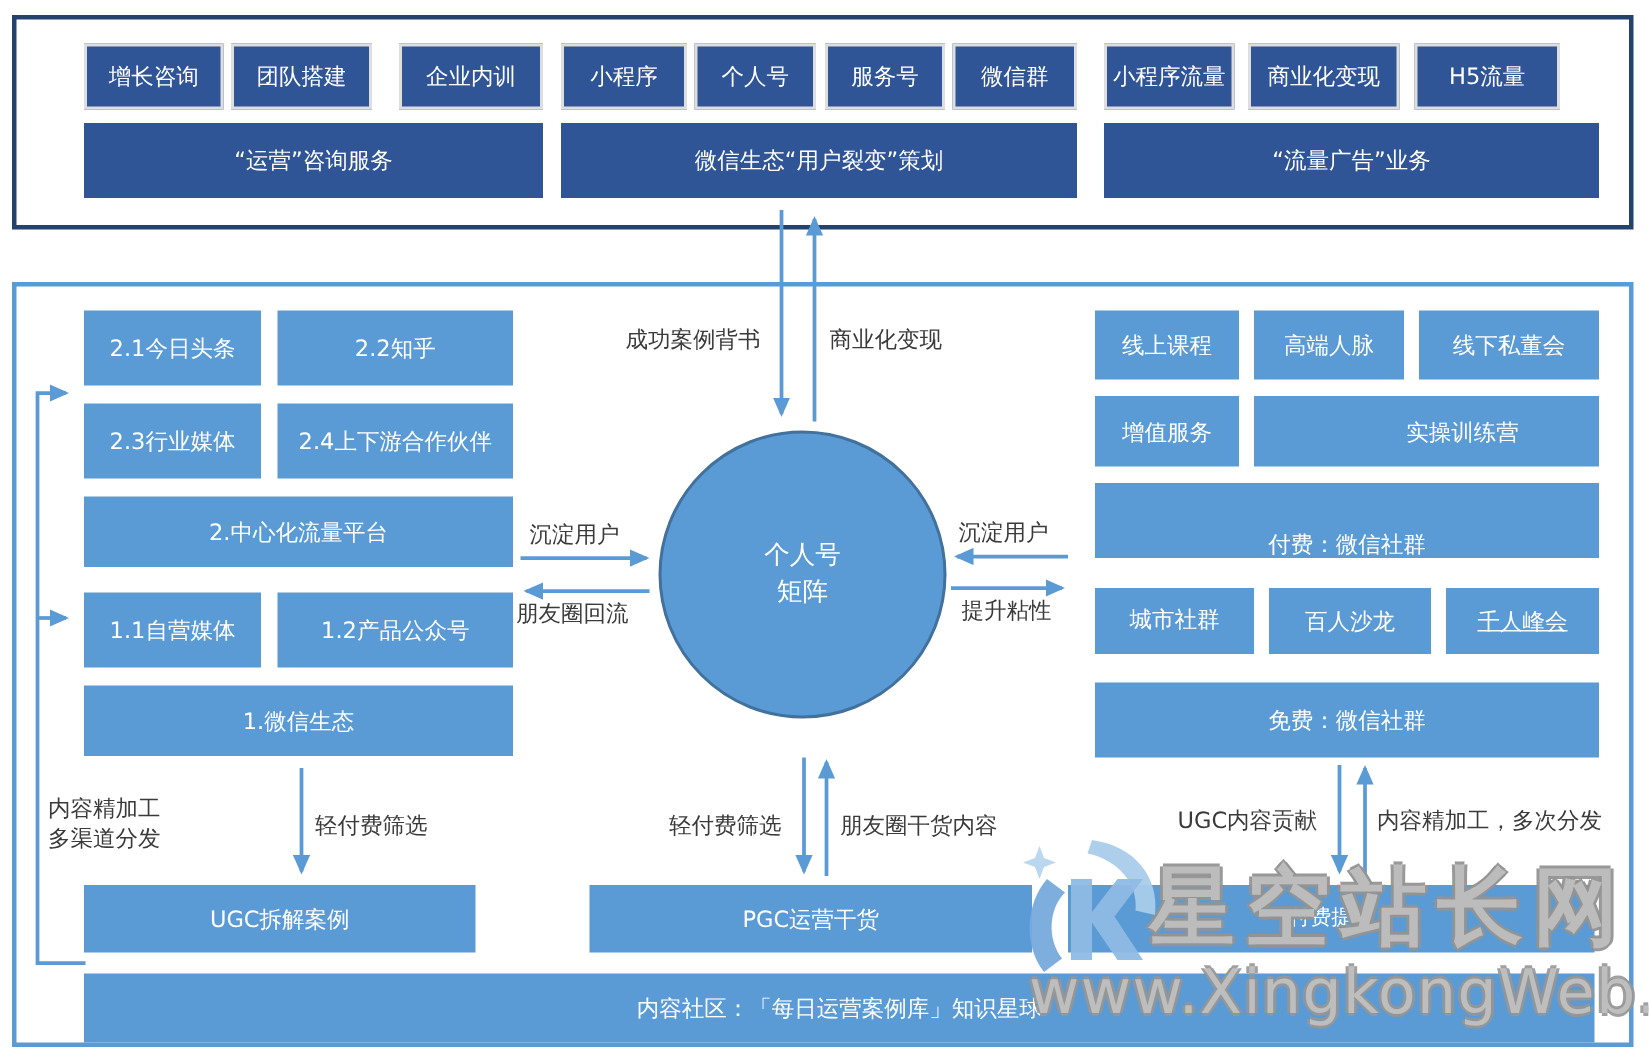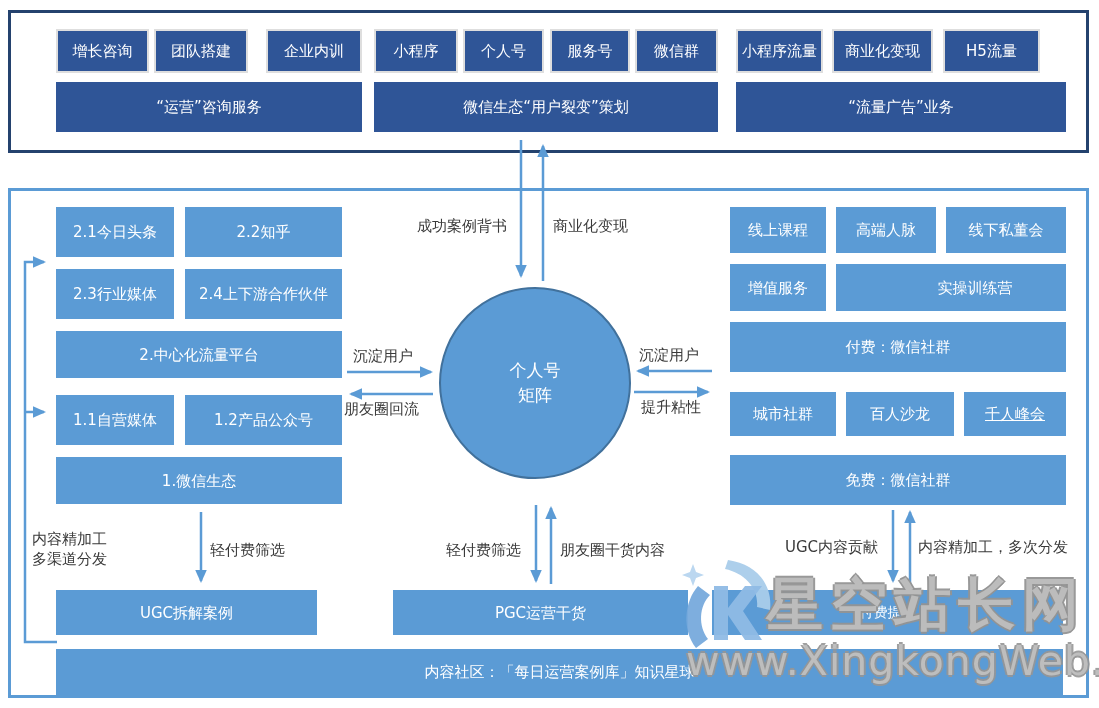--- a/index.html
+++ b/index.html
@@ -128,21 +128,21 @@
     </div>
   <div class="box lite" style="left:946px;top:207px;width:120px;height:46px;">
       <span>线下私董会</span>
     </div>
   <div class="box lite" style="left:730px;top:264px;width:96px;height:47px;">
       <span>增值服务</span>
     </div>
   <div class="box lite" style="left:836px;top:264px;width:230px;height:47px;padding-left:48px;">
       <span>实操训练营</span>
     </div>
-  <div class="box lite" style="left:730px;top:322px;width:336px;height:50px;">
+  <div class="box lite" style="left:730px;top:322px;width:336px;height:50px;align-items:flex-end;">
       <span>付费：微信社群</span>
     </div>
 
   <div class="box lite" style="left:730px;top:392px;width:106px;height:44px;font-family:Liberation Serif, serif;">
       <span>城市社群</span>
     </div>
   <div class="box lite" style="left:846px;top:392px;width:108px;height:44px;">
       <span>百人沙龙</span>
     </div>
   <div class="box lite" style="left:964px;top:392px;width:102px;height:44px;text-decoration:underline;">

